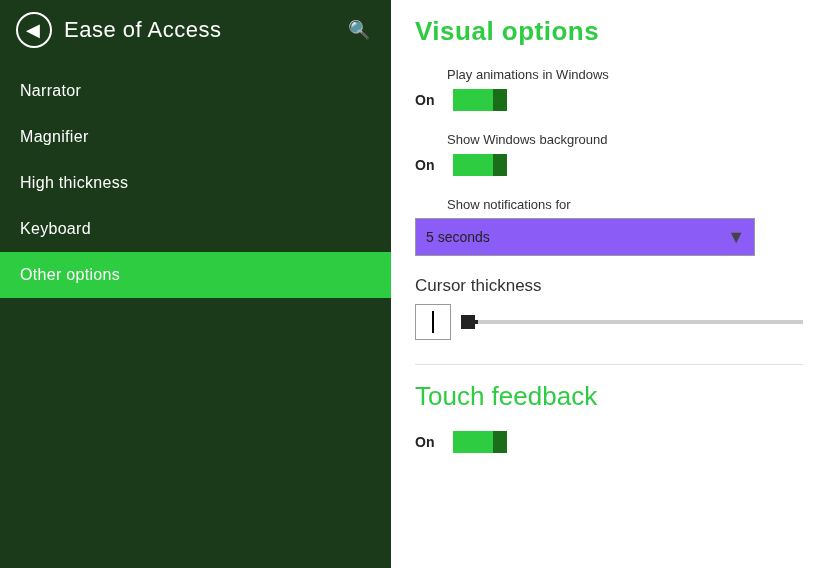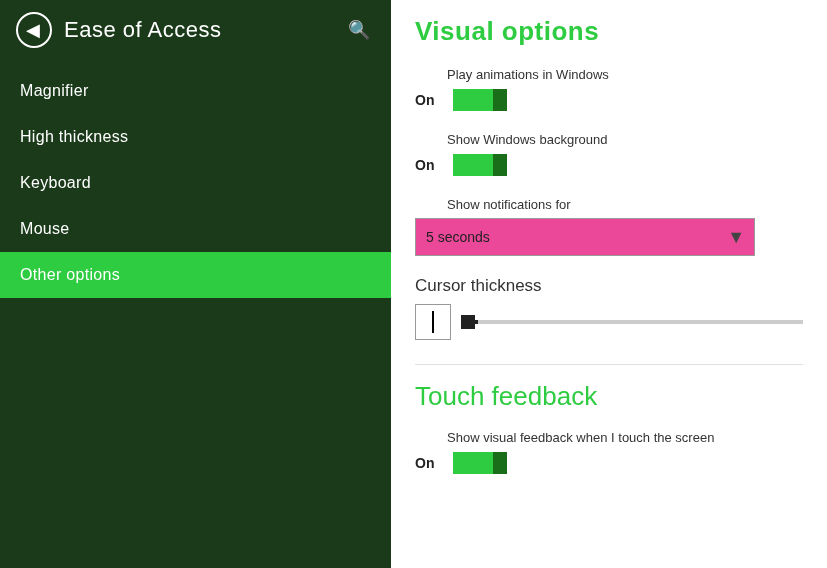--- a/index.html
+++ b/index.html
@@ -171,21 +171,21 @@
     .dropdown-container {
       position: relative;
       display: inline-block;
       width: 340px;
     }
 
     .dropdown-container select {
       width: 100%;
       height: 38px;
       border: 1px solid #999;
-      background: #ec4899;
+      background: #8b5cf6;
       font-size: 14px;
       padding: 0 10px;
       appearance: none;
       -webkit-appearance: none;
       cursor: pointer;
       color: #222;
     }
 
     .dropdown-arrow {
       position: absolute;
@@ -275,24 +275,24 @@
 <div class="sidebar">
   <div class="sidebar-header">
     <div class="back-button">
       <span class="back-arrow">◀</span>
     </div>
     <span class="sidebar-title">Ease of Access</span>
     <span class="search-icon-btn">🔍</span>
   </div>
 
   <nav class="nav-list">
+    <div class="nav-item">Narrator</div>
     <div class="nav-item">Magnifier</div>
     <div class="nav-item">High thickness</div>
     <div class="nav-item">Keyboard</div>
-    <div class="nav-item">Mouse</div>
     <div class="nav-item active">Other options</div>
   </nav>
 </div>
 
 <div class="main-content">
   <div class="section-title">Visual options</div>
 
   <div class="setting-row">
     <div class="setting-label">Play animations in Windows</div>
     <div class="toggle-row">
@@ -338,21 +338,20 @@
         <input type="range" class="slider-input" min="1" max="20" value="1" style="">
       </div>
     </div>
   </div>
 
   <hr class="divider-line">
 
   <div class="touch-section-title">Touch feedback</div>
 
   <div class="setting-row">
-    <div class="setting-label">Show visual feedback when I touch the screen</div>
     <div class="toggle-row">
       <span class="toggle-text">On</span>
       <div class="toggle-switch">
         <div class="toggle-on"></div>
       </div>
     </div>
   </div>
 
 </div>
 

